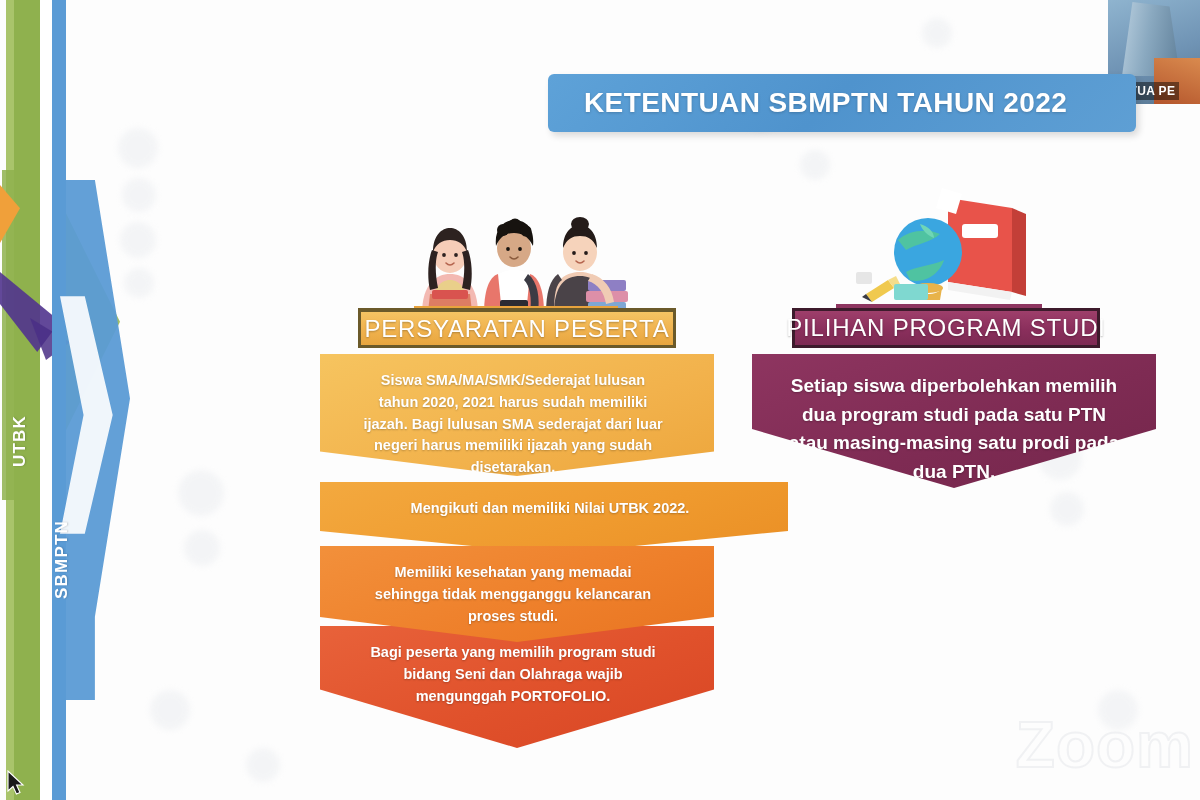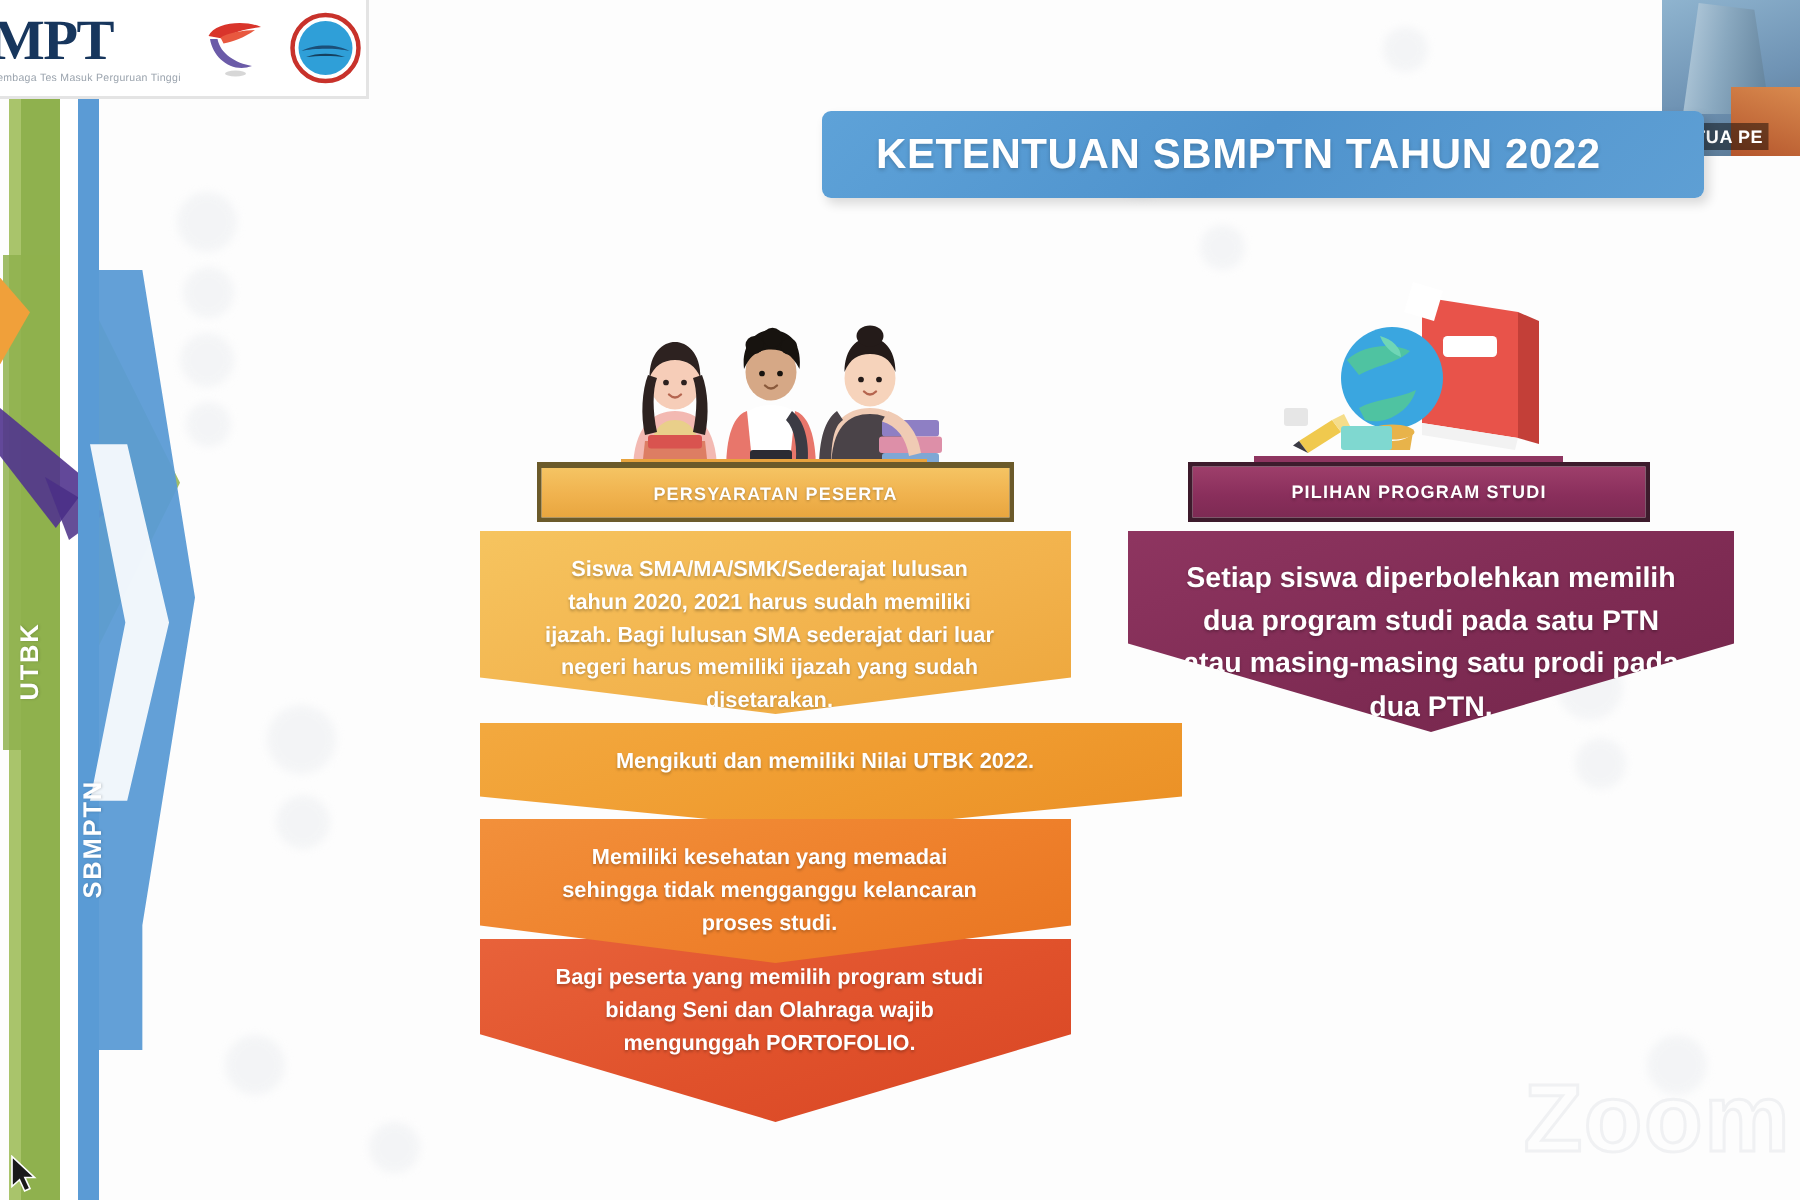--- a/index.html
+++ b/index.html
@@ -233,22 +233,22 @@
   .illus-books    { position: absolute; left: 836px; top: 180px; width: 206px; height: 136px; }
 
   
   .sec-head {
     position: absolute;
     height: 40px;
     display: flex;
     align-items: center;
     justify-content: center;
     color: #ffffff;
-    font-weight: 700;
-    font-size: 12px;
+    font-weight: 400;
+    font-size: 24px;
     letter-spacing: .8px;
     white-space: nowrap;
     text-shadow: 0 1px 2px rgba(0,0,0,.28);
   }
   .sec-head.left {
     left: 358px; top: 308px; width: 318px;
     background: linear-gradient(180deg,#f5c463 0%, #f0b24e 55%, #e8a63f 100%);
     border: 3px solid #6b5a2a;
     border-top-width: 4px;
   }
@@ -358,40 +358,20 @@
     <div class="rail-chevron-cut"></div>
 
     <div class="rail-label utbk">UTBK</div>
     <div class="rail-label sbmptn">SBMPTN</div>
   </div>
 
   <svg class="cursor" viewBox="0 0 22 26">
     <path d="M2 1 L2 21 L7 16.5 L10.4 24 L14 22.4 L10.6 15 L17 15 Z" fill="#1a1a1a" stroke="#ffffff" stroke-width="1.1"></path>
   </svg>
 
-  <div class="logo-strip">
-    <div class="logo-word">
-      <div class="big">MPT</div>
-      <div class="sub">Lembaga Tes Masuk Perguruan Tinggi</div>
-    </div>
-
-    <svg class="logo-mark" viewBox="0 0 48 48">
-      <path d="M6 16 C10 7, 30 5, 41 10 C33 11, 22 13, 17 18 Z" fill="#d9342b"></path>
-      <path d="M7 18 C9 31, 22 41, 35 36 C24 34, 14 28, 12 18 Z" fill="#6b5ba8"></path>
-      <path d="M14 17 C18 14, 30 12, 37 12 C30 17, 22 20, 16 21 Z" fill="#e8583f"></path>
-      <ellipse cx="24" cy="41" rx="7" ry="2" fill="#bdbdbd" opacity=".6"></ellipse>
-    </svg>
-
-    <svg class="logo-mark" viewBox="0 0 48 48">
-      <circle cx="24" cy="24" r="22" fill="#ffffff" stroke="#c8322b" stroke-width="3"></circle>
-      <circle cx="24" cy="24" r="18" fill="#2f9fd8"></circle>
-      <path d="M8 26 C16 21, 32 21, 40 26 C32 24, 16 24, 8 26 Z" fill="#1b4f78"></path>
-      <path d="M11 30 C18 27, 30 27, 37 30 C30 29, 18 29, 11 30 Z" fill="#15405f"></path>
-    </svg>
-  </div>
 
   <div class="vid-tile">
     <div class="sky"></div>
     <div class="tower"></div>
     <div class="warm"></div>
     <div class="namebar">KETUA PE</div>
   </div>
 
   <div class="title-bar">
     <div class="txt">KETENTUAN SBMPTN TAHUN 2022</div>

